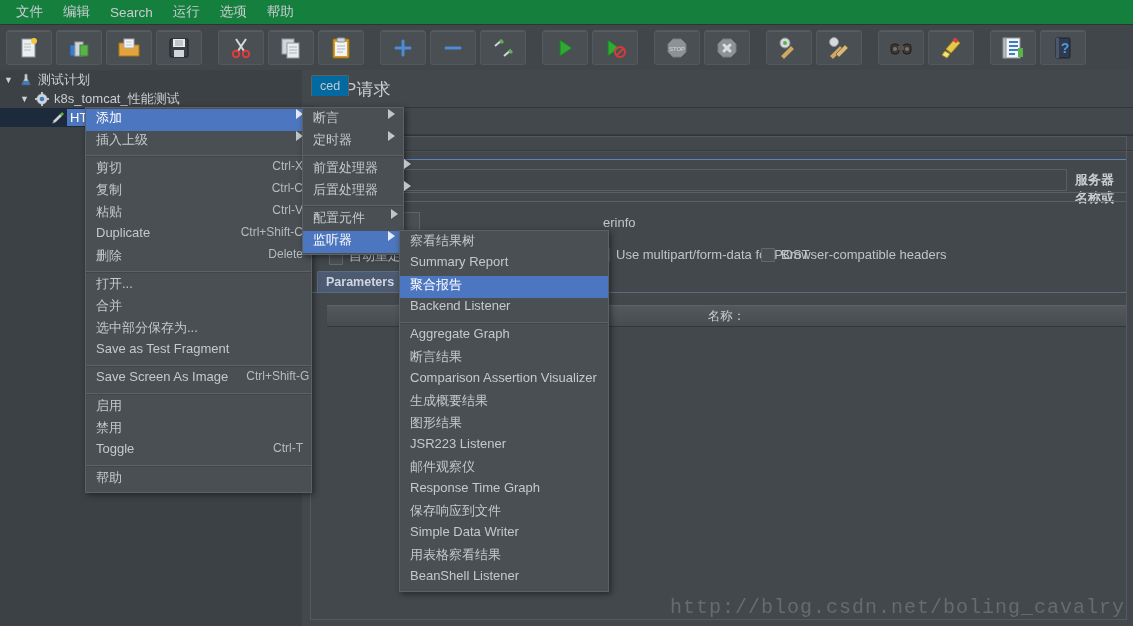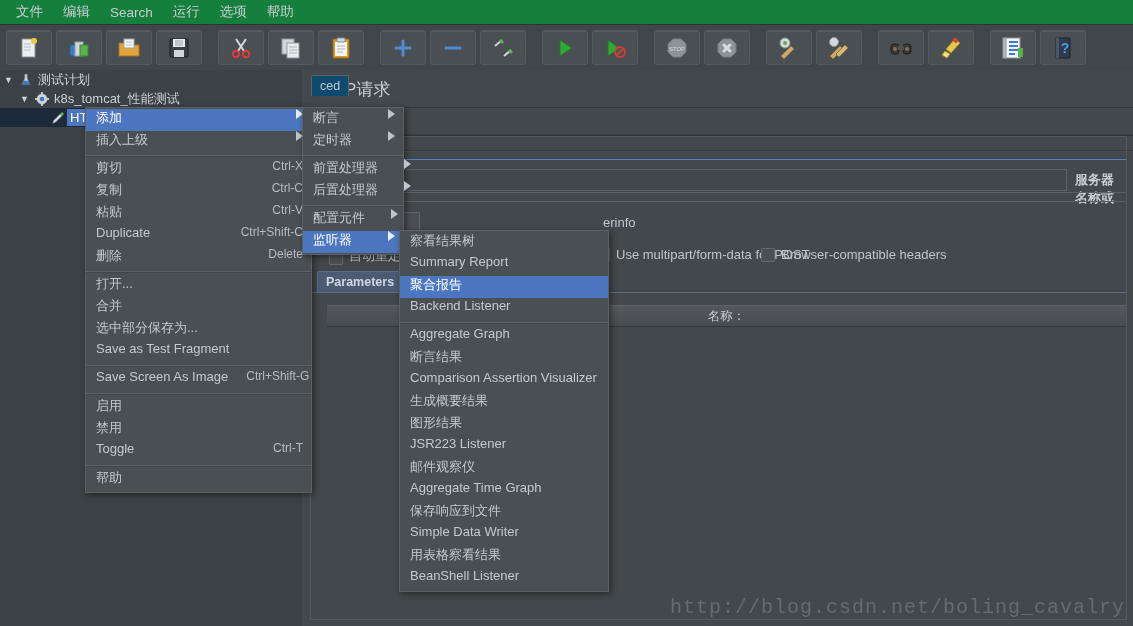--- a/index.html
+++ b/index.html
@@ -399,21 +399,21 @@
         <span>请求</span>
       </div>
     </div>
     <div class="sunkline"></div>
     <div class="frow" style="height:14px"></div>
 
     <div class="panelbox">
       <div class="legend">HTTP请求</div>
 
       <div style="position:absolute;left:0;top:-62px;">
-        <div class="tab" style="display:inline-block;background:#0c4a6e;border-color:#5c6165;color:#c3c8cc;font-weight:normal;">ced</div>
+        <div class="tab" style="display:inline-block;background:#0369a1;border-color:#5c6165;color:#c3c8cc;font-weight:normal;">ced</div>
       </div>
 
       <div style="position:absolute;left:16px;top:22px;right:0;height:26px;">
         <div style="position:absolute;left:0;top:0;right:0;height:1px;background:#5b80c4;"></div>
         <div style="position:absolute;left:0;top:10px;width:738px;height:20px;border:1px solid #5a5f63;background:#42474b;"></div>
         <div style="position:absolute;left:748px;top:12px;font-weight:bold;color:#c8cdd1;">服务器名称或</div>
       </div>
       <div style="position:absolute;left:0;top:55px;right:0;height:1px;background:#5b6064;"></div>
       <div style="position:absolute;left:0;top:64px;right:0;height:1px;background:#5b6064;"></div>
 
@@ -605,21 +605,21 @@
     </div>
     <div class="item">
       <span class="txt">JSR223 Listener</span>
       <span class="sp"></span>
     </div>
     <div class="item">
       <span class="txt">邮件观察仪</span>
       <span class="sp"></span>
     </div>
     <div class="item">
-      <span class="txt">Aggregate Time Graph</span>
+      <span class="txt">Response Time Graph</span>
       <span class="sp"></span>
     </div>
     <div class="item">
       <span class="txt">保存响应到文件</span>
       <span class="sp"></span>
     </div>
     <div class="item">
       <span class="txt">Simple Data Writer</span>
       <span class="sp"></span>
     </div>

